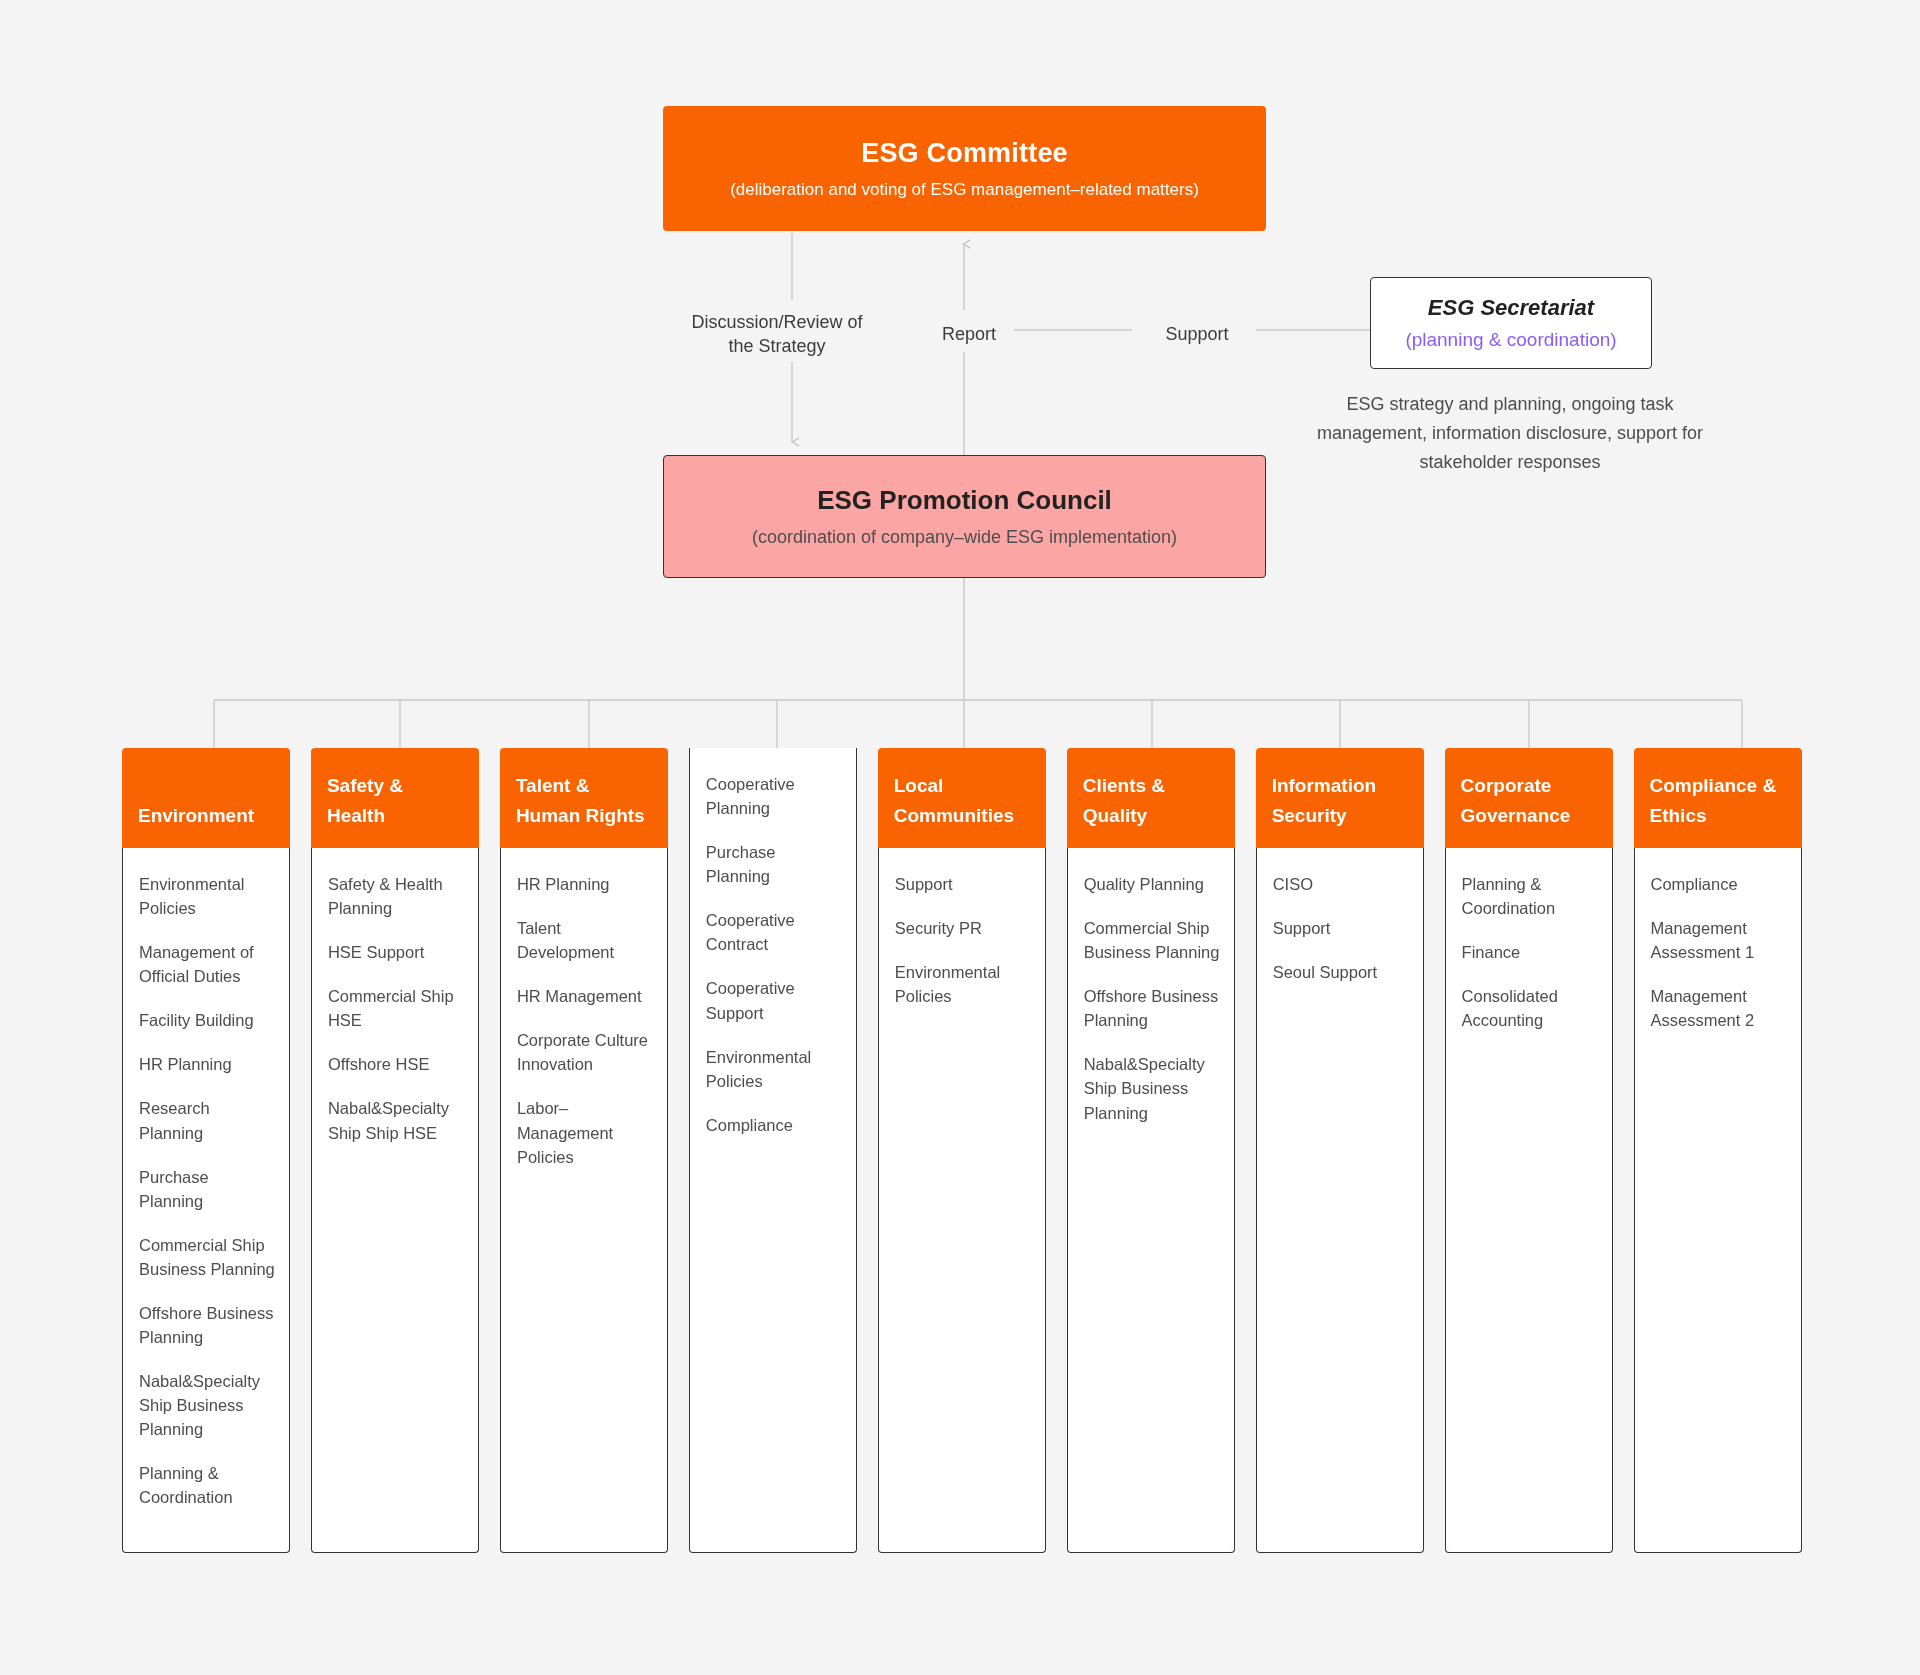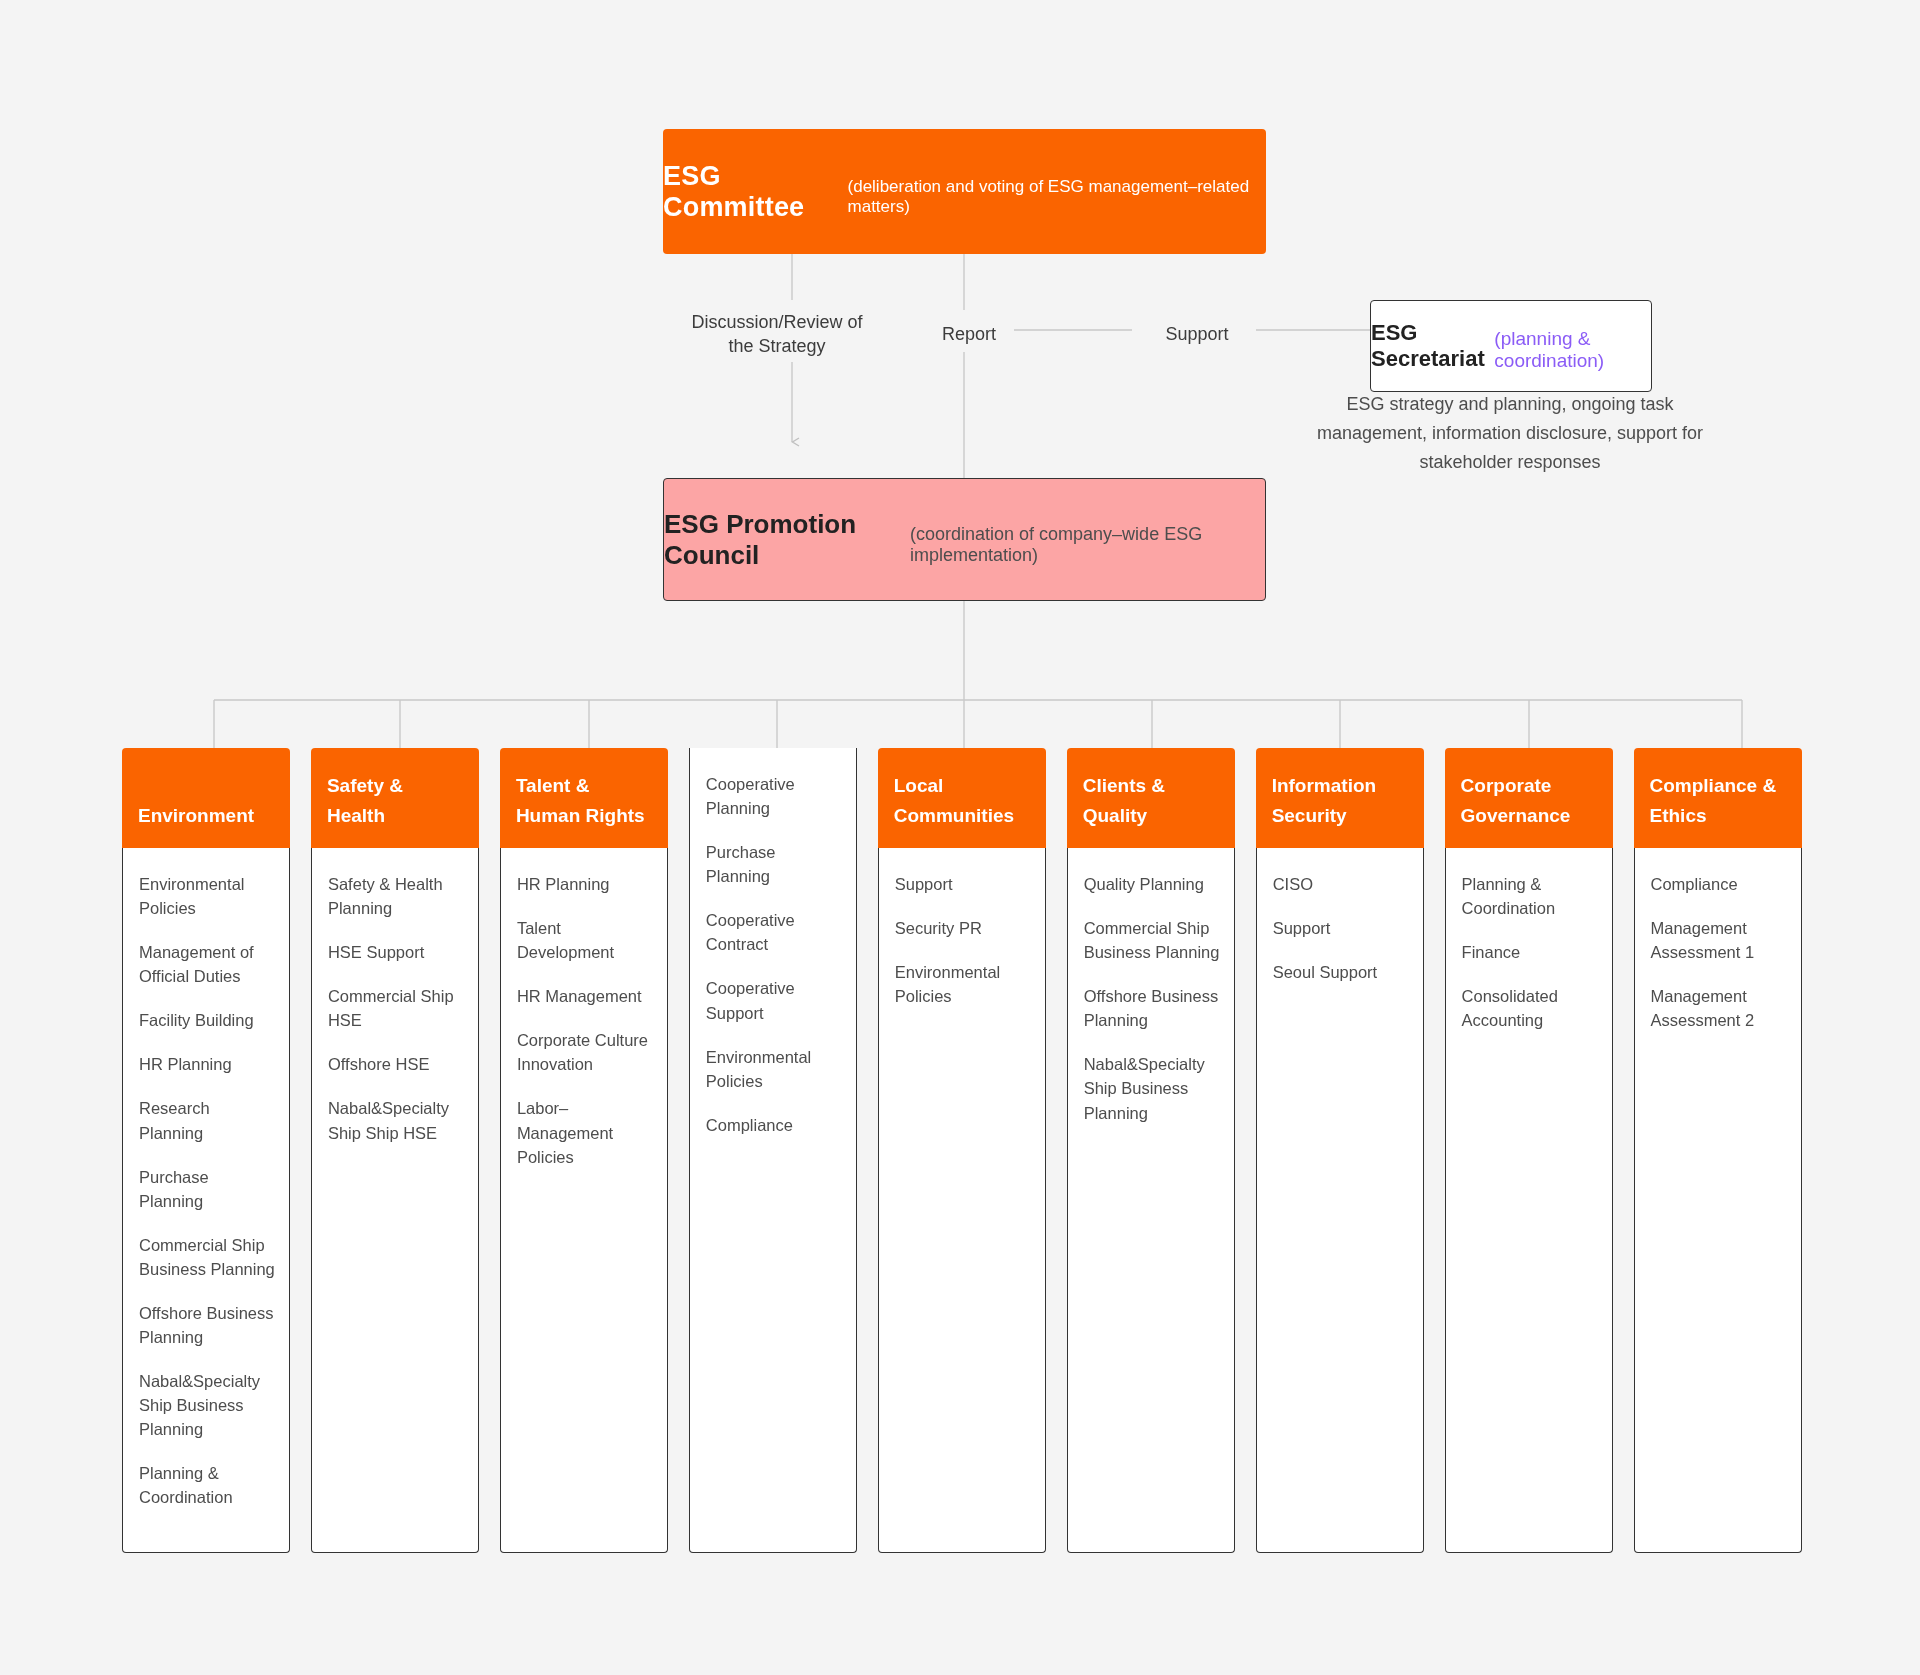--- a/index.html
+++ b/index.html
@@ -31,24 +31,23 @@
     height: 1675px;
     z-index: 1;
   }
 
   
   .node {
     position: absolute;
     z-index: 2;
     box-sizing: border-box;
     display: flex;
-    flex-direction: row;
+    flex-direction: column;
     align-items: center;
     justify-content: center;
-    margin-top: 23px;
   }
 
   .node-committee {
     left: 663px;
     top: 106px;
     width: 603px;
     height: 125px;
     background: #fa6400;
     border-radius: 4px;
   }
@@ -90,20 +89,21 @@
     width: 282px;
     height: 92px;
     background: #ffffff;
     border: 1px solid #333333;
     border-radius: 4px;
   }
   .node-secretariat .n-title {
     font-size: 22px;
     font-weight: bold;
     color: #222222;
+    font-style: italic;
   }
   .node-secretariat .n-sub {
     font-size: 19px;
     color: #8b5cf6;
     margin-top: 8px;
   }
 
   
   .edge-label {
     position: absolute;

